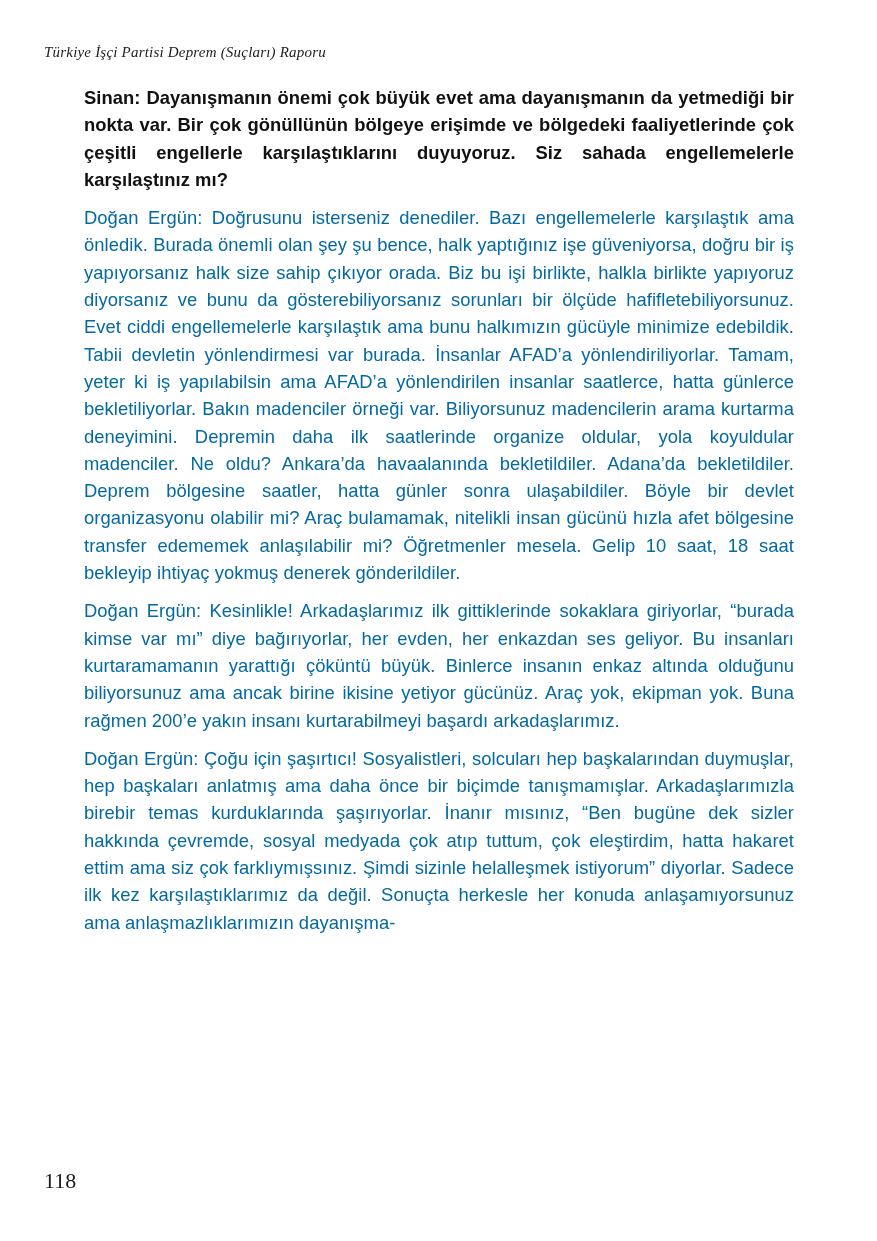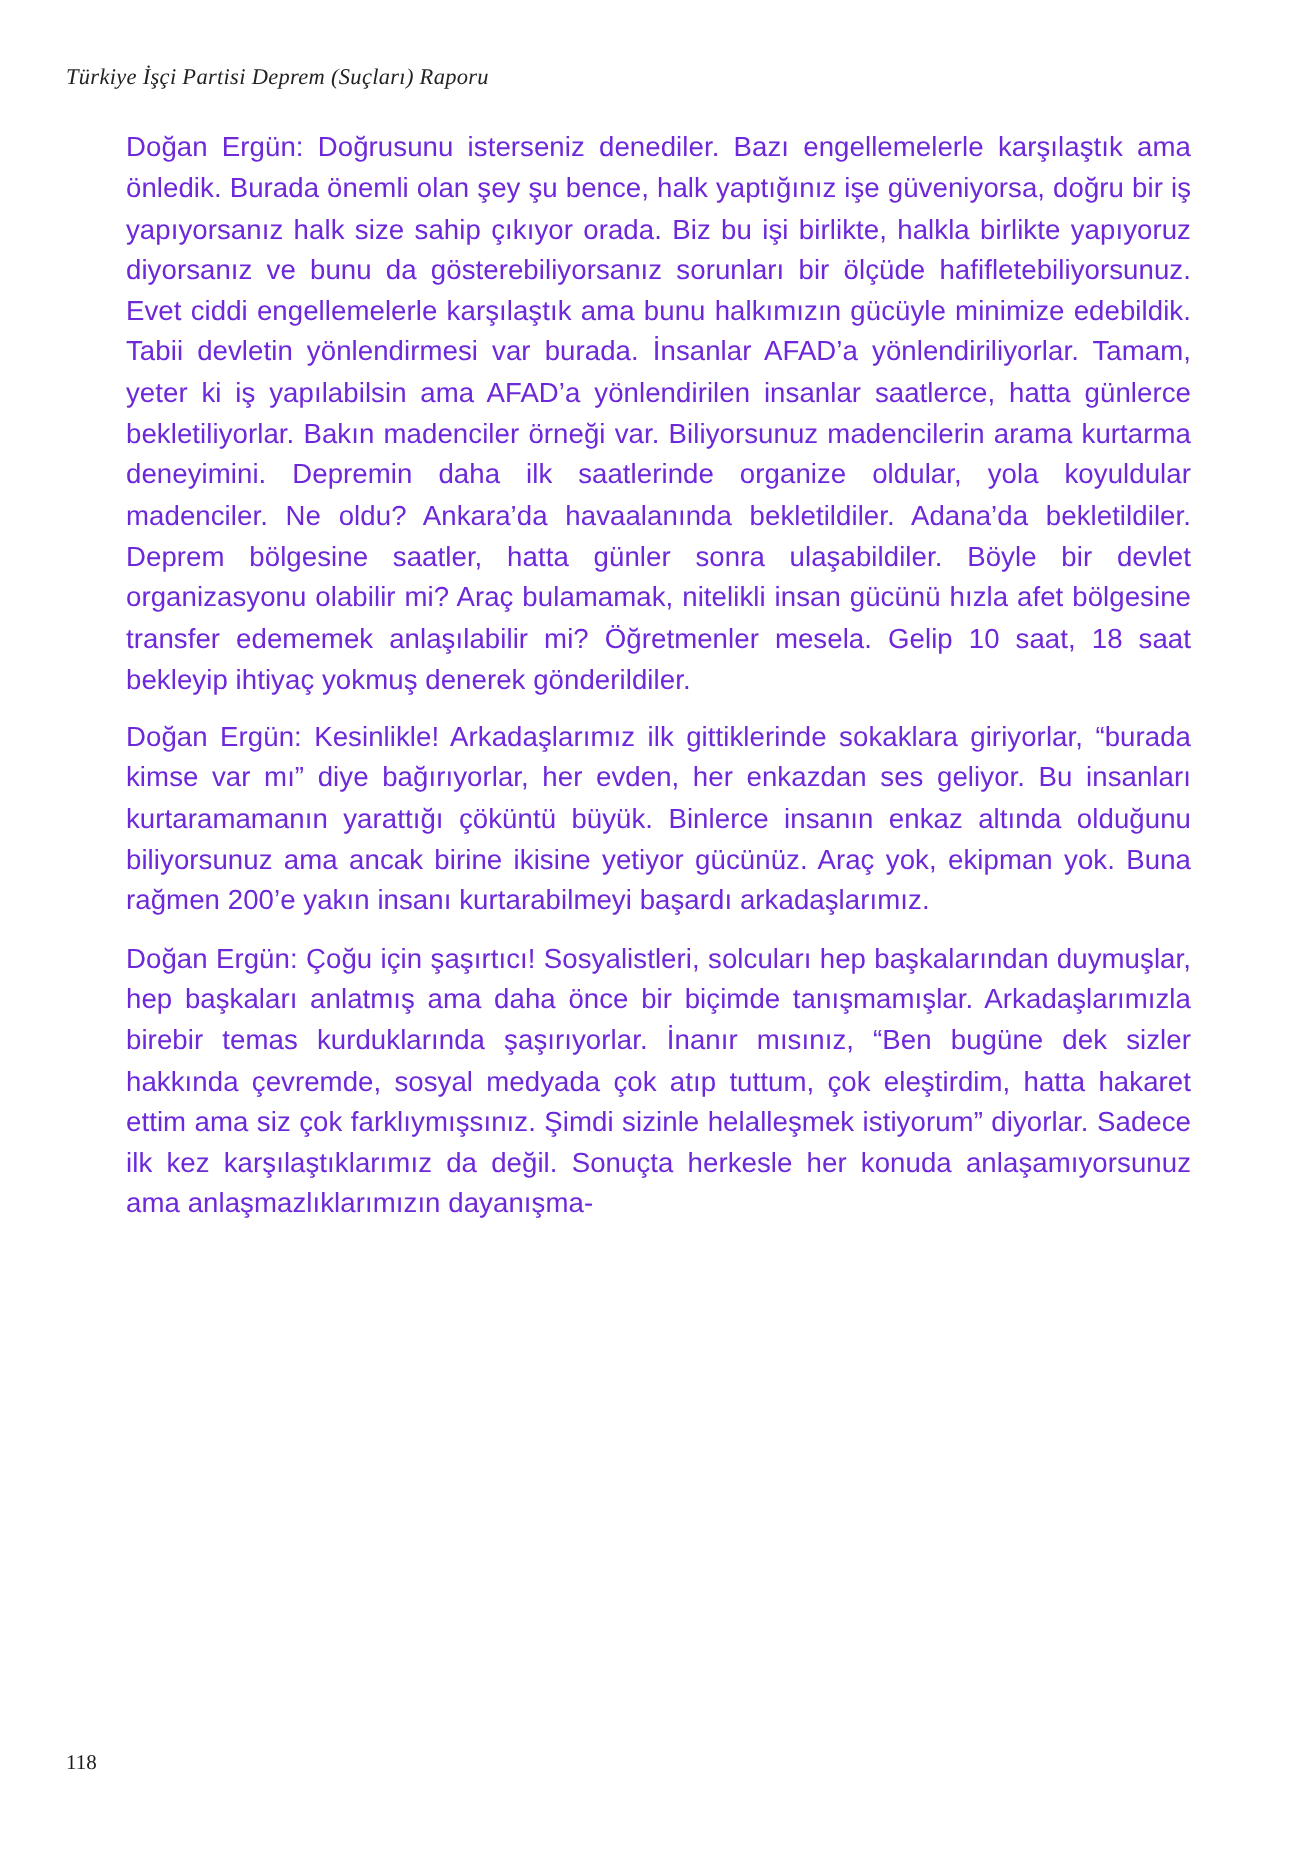--- a/index.html
+++ b/index.html
@@ -42,39 +42,40 @@
     text-align: justify;
     color: #1b1b1b;
     letter-spacing: 0.05px;
   }
   .body-text p.question {
     font-weight: bold;
     color: #111111;
   }
   .body-text p.answer {
     font-weight: normal;
-    color: #6d28d9;
+    color: #0369a1;
   }
   .page-number {
     position: absolute;
     left: 44px;
     top: 1168px;
     font-family: "Liberation Serif", serif;
-    font-size: 14px;
+    font-size: 22px;
     color: #1b1b1b;
   }
 </style>
 </head>
 <body>
 
 <div class="page">
 
   <div class="running-header">Türkiye İşçi Partisi Deprem (Suçları) Raporu</div>
 
   <div class="body-text">
+    <p class="question">Sinan: Dayanışmanın önemi çok büyük evet ama dayanışmanın da yetmediği bir nokta var. Bir çok gönüllünün bölgeye erişimde ve bölgedeki faaliyetlerinde çok çeşitli engellerle karşılaştıklarını duyuyoruz. Siz sahada engellemelerle karşılaştınız mı?</p>
     <p class="answer">Doğan Ergün: Doğrusunu isterseniz denediler. Bazı engellemelerle karşılaştık ama önledik. Burada önemli olan şey şu bence, halk yaptığınız işe güveniyorsa, doğru bir iş yapıyorsanız halk size sahip çıkıyor orada. Biz bu işi birlikte, halkla birlikte yapıyoruz diyorsanız ve bunu da gösterebiliyorsanız sorunları bir ölçüde hafifletebiliyorsunuz. Evet ciddi engellemelerle karşılaştık ama bunu halkımızın gücüyle minimize edebildik. Tabii devletin yönlendirmesi var burada. İnsanlar AFAD’a yönlendiriliyorlar. Tamam, yeter ki iş yapılabilsin ama AFAD’a yönlendirilen insanlar saatlerce, hatta günlerce bekletiliyorlar. Bakın madenciler örneği var. Biliyorsunuz madencilerin arama kurtarma deneyimini. Depremin daha ilk saatlerinde organize oldular, yola koyuldular madenciler. Ne oldu? Ankara’da havaalanında bekletildiler. Adana’da bekletildiler. Deprem bölgesine saatler, hatta günler sonra ulaşabildiler. Böyle bir devlet organizasyonu olabilir mi? Araç bulamamak, nitelikli insan gücünü hızla afet bölgesine transfer edememek anlaşılabilir mi? Öğretmenler mesela. Gelip 10 saat, 18 saat bekleyip ihtiyaç yokmuş denerek gönderildiler.</p>
     <p class="answer">Doğan Ergün: Kesinlikle! Arkadaşlarımız ilk gittiklerinde sokaklara giriyorlar, “burada kimse var mı” diye bağırıyorlar, her evden, her enkazdan ses geliyor. Bu insanları kurtaramamanın yarattığı çöküntü büyük. Binlerce insanın enkaz altında olduğunu biliyorsunuz ama ancak birine ikisine yetiyor gücünüz. Araç yok, ekipman yok. Buna rağmen 200’e yakın insanı kurtarabilmeyi başardı arkadaşlarımız.</p>
     <p class="answer">Doğan Ergün: Çoğu için şaşırtıcı! Sosyalistleri, solcuları hep başkalarından duymuşlar, hep başkaları anlatmış ama daha önce bir biçimde tanışmamışlar. Arkadaşlarımızla birebir temas kurduklarında şaşırıyorlar. İnanır mısınız, “Ben bugüne dek sizler hakkında çevremde, sosyal medyada çok atıp tuttum, çok eleştirdim, hatta hakaret ettim ama siz çok farklıymışsınız. Şimdi sizinle helalleşmek istiyorum” diyorlar. Sadece ilk kez karşılaştıklarımız da değil. Sonuçta herkesle her konuda anlaşamıyorsunuz ama anlaşmazlıklarımızın dayanışma-</p>
   </div>
 
   <div class="page-number">118</div>
 
 </div>
 
 </body></html>

